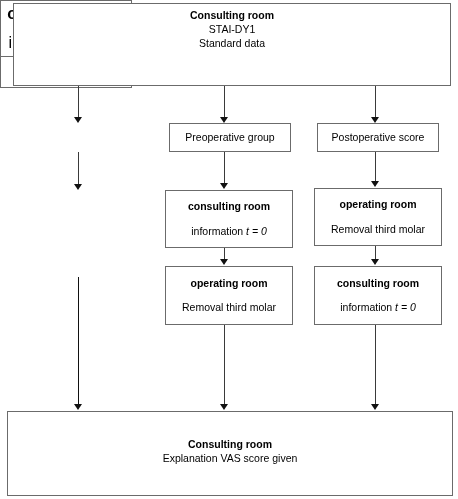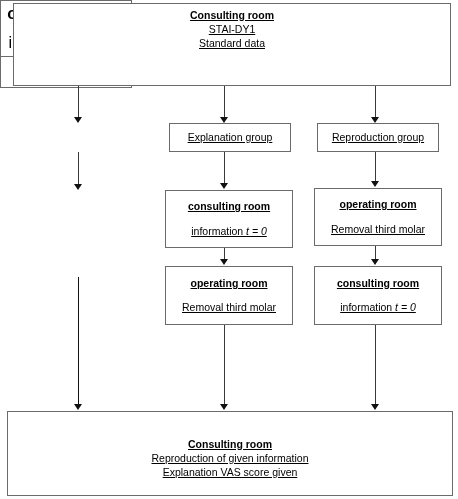--- a/index.html
+++ b/index.html
@@ -23,21 +23,20 @@
   .box {
     position: absolute;
     box-sizing: border-box;
     border: 1px solid #6b6b6b;
     background: #ffffff;
     display: flex;
     flex-direction: column;
     align-items: center;
     justify-content: center;
     text-align: center;
-    text-decoration: underline;
   }
   .box .line {
     display: block;
     width: 100%;
     line-height: 1.28;
     font-size: 10.5px;
     white-space: nowrap;
   }
   .bold { font-weight: bold; }
   .ital { font-style: italic; }
@@ -126,24 +125,24 @@
   <div class="vline" style="left:78px; top:86px; height:32px;"></div>
   <div class="arrowhead" style="left:74px; top:117px;"></div>
 
   <div class="vline" style="left:224px; top:86px; height:32px;"></div>
   <div class="arrowhead" style="left:220px; top:117px;"></div>
 
   <div class="vline" style="left:375px; top:86px; height:32px;"></div>
   <div class="arrowhead" style="left:371px; top:117px;"></div>
 
   <div class="box" id="group-preop">
-    <span class="line">Explanation group</span>
+    <span class="line">Preoperative group</span>
   </div>
   <div class="box" id="group-postop">
-    <span class="line">Reproduction group</span>
+    <span class="line">Postoperative score</span>
   </div>
 
   <div class="vline" style="left:78px; top:152px; height:33px;"></div>
   <div class="arrowhead" style="left:74px; top:184px;"></div>
 
   <div class="vline" style="left:224px; top:152px; height:32px;"></div>
   <div class="arrowhead" style="left:220px; top:183px;"></div>
 
   <div class="vline" style="left:375px; top:152px; height:30px;"></div>
   <div class="arrowhead" style="left:371px; top:181px;"></div>
@@ -188,17 +187,16 @@
   <div class="arrowhead" style="left:74px; top:404px;"></div>
 
   <div class="vline" style="left:224px; top:325px; height:80px;"></div>
   <div class="arrowhead" style="left:220px; top:404px;"></div>
 
   <div class="vline" style="left:375px; top:325px; height:80px;"></div>
   <div class="arrowhead" style="left:371px; top:404px;"></div>
 
   <div class="box" id="bottom-box">
     <span class="line bold">Consulting room</span>
-    <span class="line">Reproduction of given information</span>
     <span class="line">Explanation VAS score given</span>
   </div>
 
 </div>
 
 </body></html>

